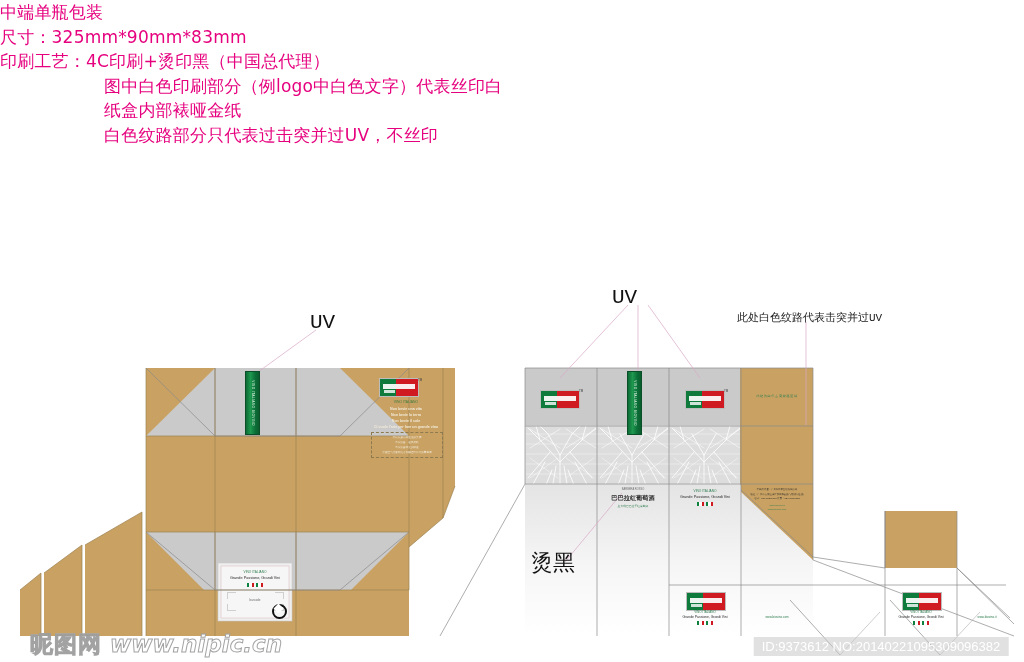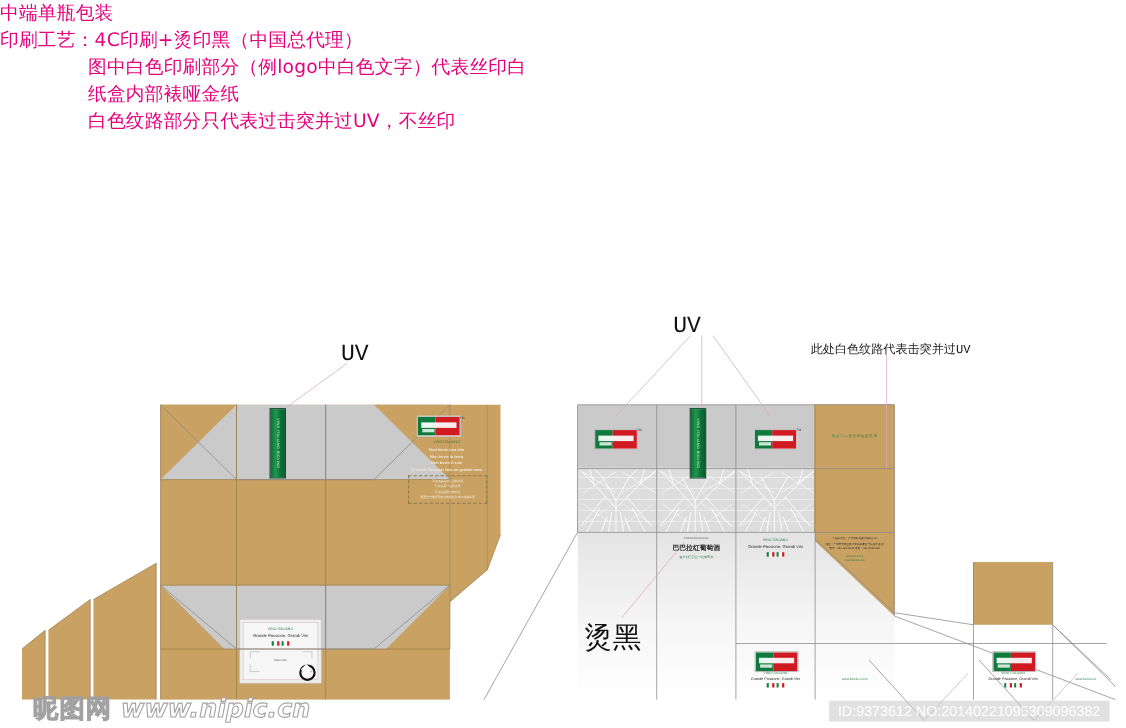--- a/index.html
+++ b/index.html
@@ -11,40 +11,40 @@
   }
   #stage{position:absolute;left:0;top:0;width:920px;height:662px;}
 
   
   .spec{position:absolute;left:0;top:0;width:700px;color:#e6007e;}
   .spec .ln{
     font-size:17px;line-height:24.5px;white-space:pre;
     font-family:"DejaVu Sans","Liberation Sans",sans-serif;
     letter-spacing:.2px;
   }
-  .ln.ind{padding-left:80px;}
+  .ln.ind{padding-left:104px;}
 
   
   svg{display:block;position:absolute;left:0;top:0;}
   .kraft{fill:#c9a263;}
   .grey{fill:#cacaca;}
   .edge{stroke:#8a8a8a;stroke-width:.7;fill:none;}
   .edgek{stroke:#9c8150;stroke-width:.7;fill:none;}
   .lead{stroke:#d9a8c6;stroke-width:.7;fill:none;}
   .branch{stroke:#ffffff;stroke-width:.85;fill:none;stroke-linecap:round;}
 
   
   .callout{
     position:absolute;color:#111;
     font-family:Liberation Mono, monospace;
     white-space:nowrap;
   }
   #uv-left{left:310px;top:311px;font-size:21px;}
   #uv-right{left:612px;top:286px;font-size:21px;}
-  #tanghei{left:531px;top:562px;font-size:26px;}
+  #tanghei{left:531px;top:548px;font-size:22px;}
   #uvnote{left:737px;top:310px;font-size:11px;color:#1a1a1a;}
 
   
   .panel{position:absolute;}
   .logo{
     position:absolute;background:#ffffff;
     border:.5px solid #bdbdbd;
     display:flex;align-items:stretch;overflow:hidden;
   }
   .logo .lg{background:#0e7a3c;flex:0 0 42%;position:relative;}
@@ -109,20 +109,21 @@
     font-family:"Liberation Sans",sans-serif;
   }
 </style>
 </head>
 <body>
 
 <div id="stage">
 
   <div class="spec">
     <div class="ln">中端单瓶包装</div>
+    <div class="ln">尺寸：325mm*90mm*83mm</div>
     <div class="ln">印刷工艺：4C印刷+烫印黑（中国总代理）</div>
     <div class="ln ind">图中白色印刷部分（例logo中白色文字）代表丝印白</div>
     <div class="ln ind">纸盒内部裱哑金纸</div>
     <div class="ln ind">白色纹路部分只代表过击突并过UV，不丝印</div>
   </div>
 
   <svg width="1024" height="662">
     <defs>
       <clipPath id="clipTree">
         <rect x="525" y="425.5" width="288" height="59"></rect>

